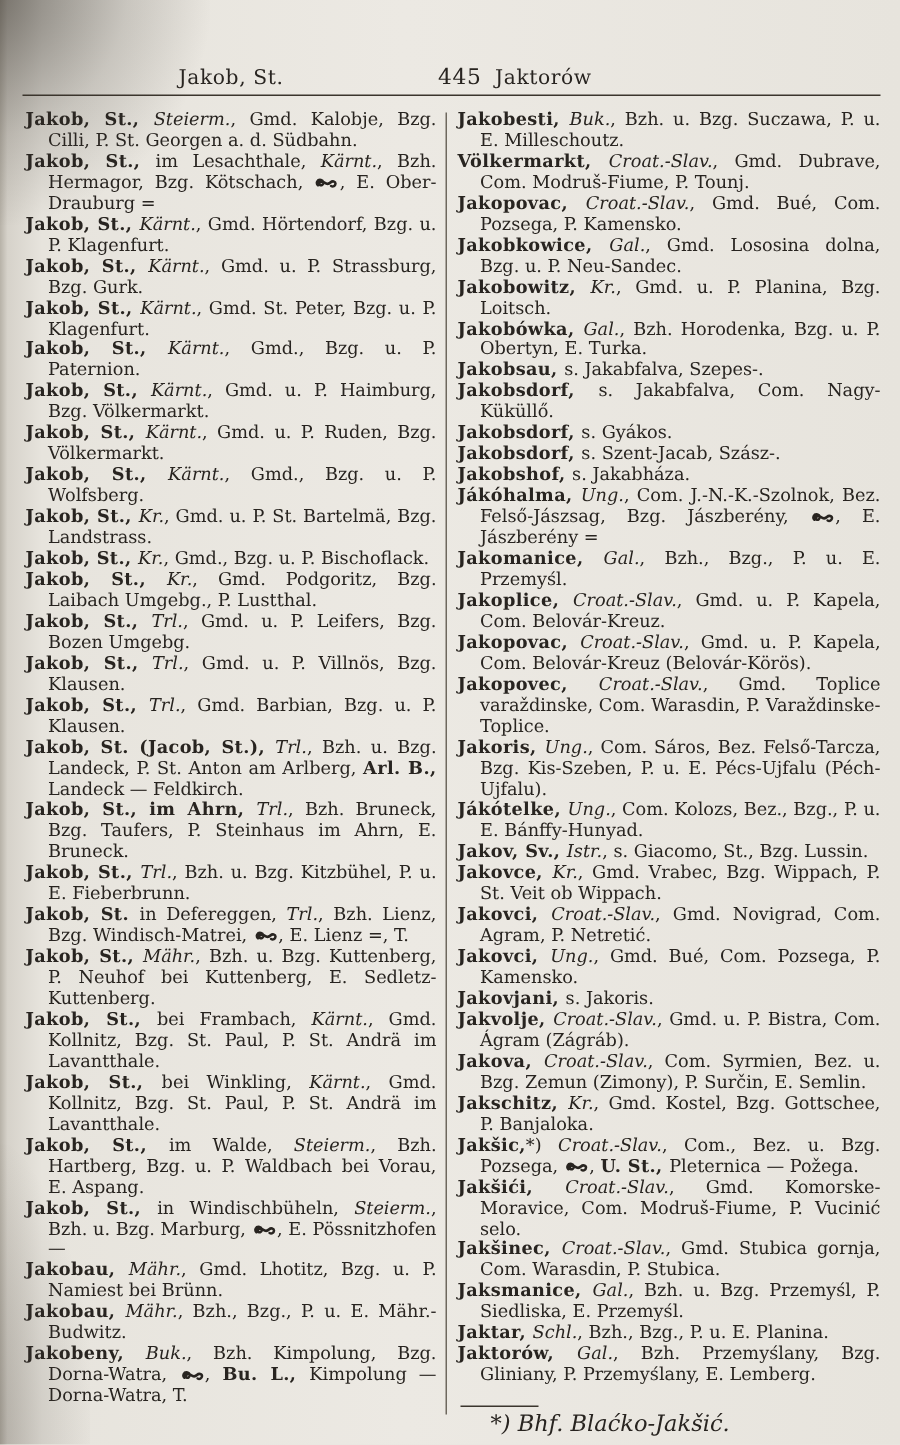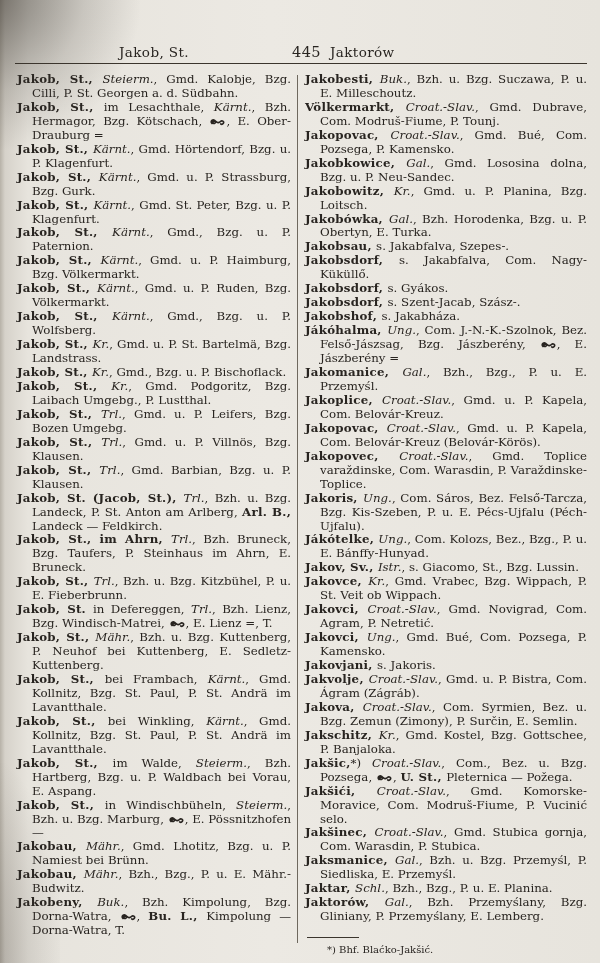--- a/index.html
+++ b/index.html
@@ -51,21 +51,21 @@
   .seg-italic{font-style:italic;}
   .posthorn{
     display:inline-block;vertical-align:-1px;margin:0 1px;
     width:15px;height:8px;color:#282420;
   }
   .footnote-sep{
     width:52px;border:none;border-top:1.1px solid #3b352d;
     margin:13px 0 5px 2px;
   }
   p.footnote{
-    margin:0;padding-left:22px;font-size:10px;
+    margin:0;padding-left:22px;font-size:15px;font-style:italic;
   }
 </style>
 </head>
 <body>
 
 <div class="page">
 
   <header class="pagehead">
     <span class="hleft">Jakob, St.</span>
     <span class="hnum">445</span>

